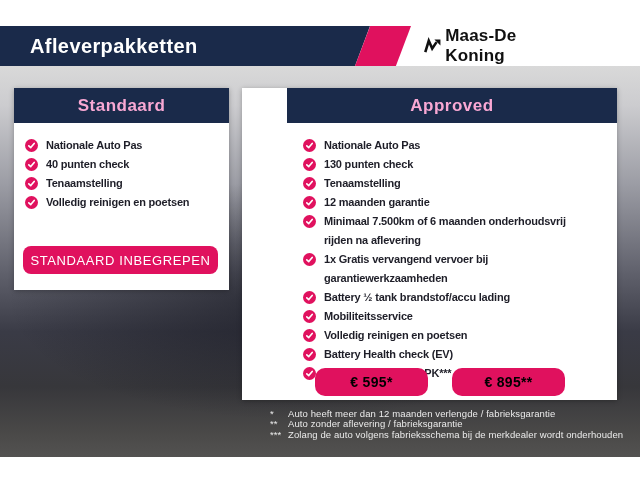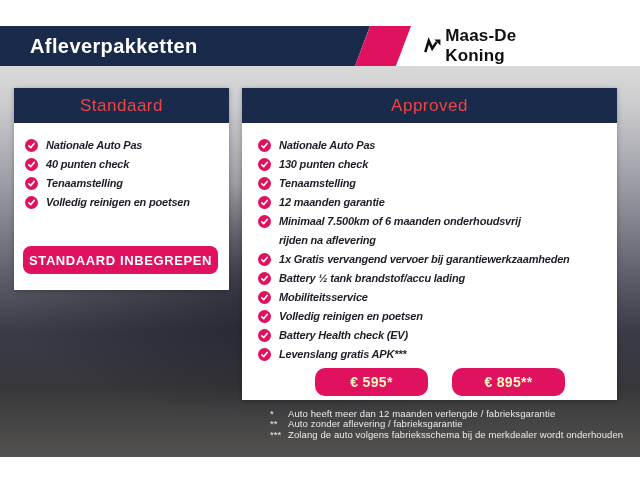--- a/index.html
+++ b/index.html
@@ -24,36 +24,36 @@
   .brand{position:absolute;left:424px;top:0;height:40px;display:flex;align-items:center;gap:3px;}
   .brand-name{font-size:17px;font-weight:bold;color:#101010;letter-spacing:.2px;}
   
   .photo-bg{position:absolute;top:66px;left:0;width:640px;height:391px;
     background:
       radial-gradient(ellipse 400px 170px at 45% 60%, rgba(14,15,24,.55), rgba(14,15,24,0) 70%),
       linear-gradient(180deg,#d9d9d9 0%,#cccccf 10%,#9c9da5 30%,#62636e 52%,#3a3b46 68%,#37373b 82%,#4a4948 94%,#535251 100%);}
   
   .card{position:absolute;background:#fff;box-shadow:0 1px 5px rgba(0,0,0,.28);}
   .card-standaard{left:14px;top:88px;width:215px;height:202px;}
-  .card-approved{left:242px;top:88px;width:375px;height:312px;}
-  .card-title{height:35px;background:var(--navy);color:#ef4444;display:flex;align-items:center;
-    justify-content:center;font-size:17px;font-weight:normal;letter-spacing:.5px;}
-  .card-body{padding:13px 8px 0 11px;font-style:italic;}
+  .card-approved{left:242px;top:88px;width:375px;height:312px;padding-left:45px;}
+  .card-title{height:35px;background:var(--navy);color:#f9a8d4;display:flex;align-items:center;
+    justify-content:center;font-size:17px;font-weight:bold;letter-spacing:.5px;}
+  .card-body{padding:13px 8px 0 11px;}
   .card-approved .card-body{padding-left:16px;padding-right:8px;}
   .check-item{display:flex;gap:8px;font-size:11px;font-weight:bold;color:var(--ink);
     line-height:19px;letter-spacing:-.2px;}
   .check-icon{flex:none;width:13px;height:13px;border-radius:50%;background:var(--pink);
     margin-top:3px;display:flex;align-items:center;justify-content:center;}
   .item-text{white-space:pre-line;}
   .standaard-btn{position:absolute;left:9px;right:11px;bottom:16px;height:28px;border:none;
     background:var(--pink);border-radius:8px;color:#fff;font-family:inherit;
-    font-size:13px;font-weight:bold;letter-spacing:.6px;cursor:pointer;}
+    font-size:13px;font-weight:normal;letter-spacing:.6px;cursor:pointer;}
   .price-row{position:absolute;left:73px;bottom:4px;display:flex;gap:24px;}
   .price-btn{width:113px;height:28px;border:none;background:var(--pink);border-radius:10px;
-    color:#fef9c3;font-family:inherit;font-size:14px;font-weight:bold;letter-spacing:.3px;cursor:pointer;}
+    color:#000000;font-family:inherit;font-size:14px;font-weight:bold;letter-spacing:.3px;cursor:pointer;}
   
   .footnotes{position:absolute;left:270px;top:409px;color:#ebebeb;font-size:9.5px;letter-spacing:.1px;}
   .footnote-line{display:flex;line-height:10.4px;}
   .footnote-marker{flex:none;width:18px;}
   
 </style>
 </head>
 <body>
 
 <div class="photo-bg"></div>

